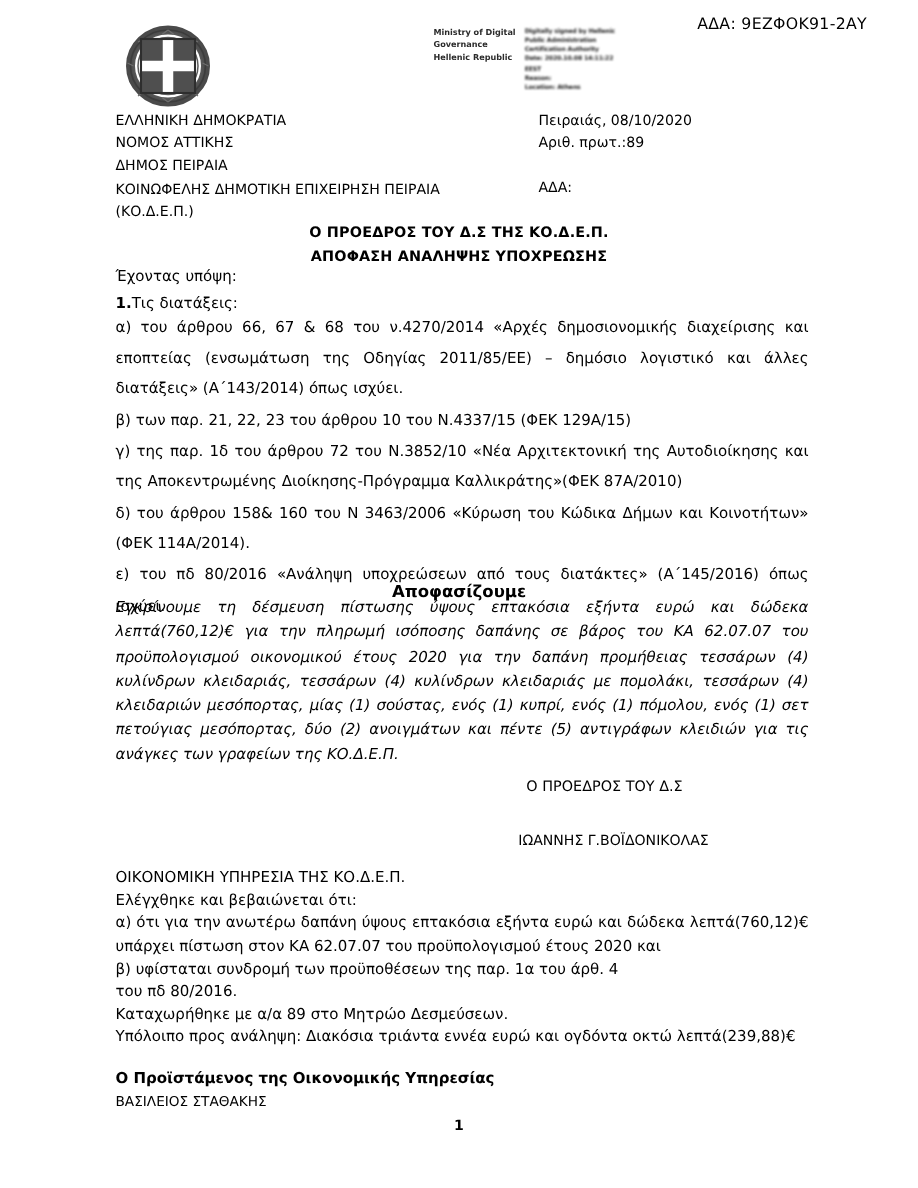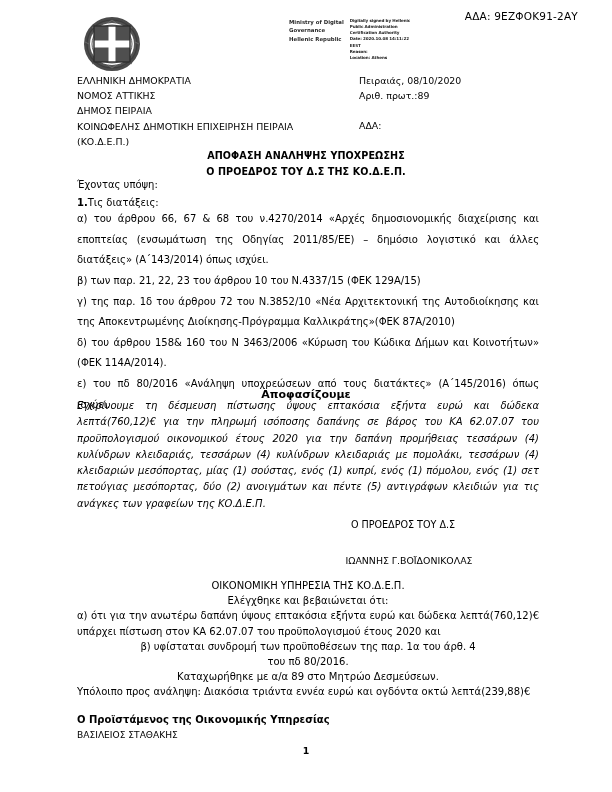--- a/index.html
+++ b/index.html
@@ -156,21 +156,21 @@
     text-align: center;
     padding-left: 202px;
     box-sizing: border-box;
   }
 
   
   .fin {
     top: 578px;
     line-height: 1.52;
   }
-  .fin p { margin: 0; text-align: center; }
+  .fin p { margin: 0; }
   .fin p.just { text-align: justify; }
 
   .fin-head-title {
     position: absolute;
     top: 714px;
     left: 77px;
     font-size: 10px;
     font-weight: bold;
   }
   .fin-head-name {
@@ -243,22 +243,22 @@
       </div>
       <div class="hdr-right">
         <div>Πειραιάς, 08/10/2020</div>
         <div>Αριθ. πρωτ.:89</div>
         <div class="hdr-ada">ΑΔΑ:</div>
       </div>
     </div>
   </div>
 
   <div class="doc-title">
+    <div>Ο ΠΡΟΕΔΡΟΣ ΤΟΥ Δ.Σ ΤΗΣ ΚΟ.Δ.Ε.Π.</div>
     <div>ΑΠΟΦΑΣΗ ΑΝΑΛΗΨΗΣ ΥΠΟΧΡΕΩΣΗΣ</div>
-    <div>Ο ΠΡΟΕΔΡΟΣ ΤΟΥ Δ.Σ ΤΗΣ ΚΟ.Δ.Ε.Π.</div>
   </div>
 
   <div class="body-block lead">
     <div>Έχοντας υπόψη:</div>
     <div>
       <span class="b">1.</span><span>Τις διατάξεις:</span>
     </div>
   </div>
 
   <div class="body-block clauses">

